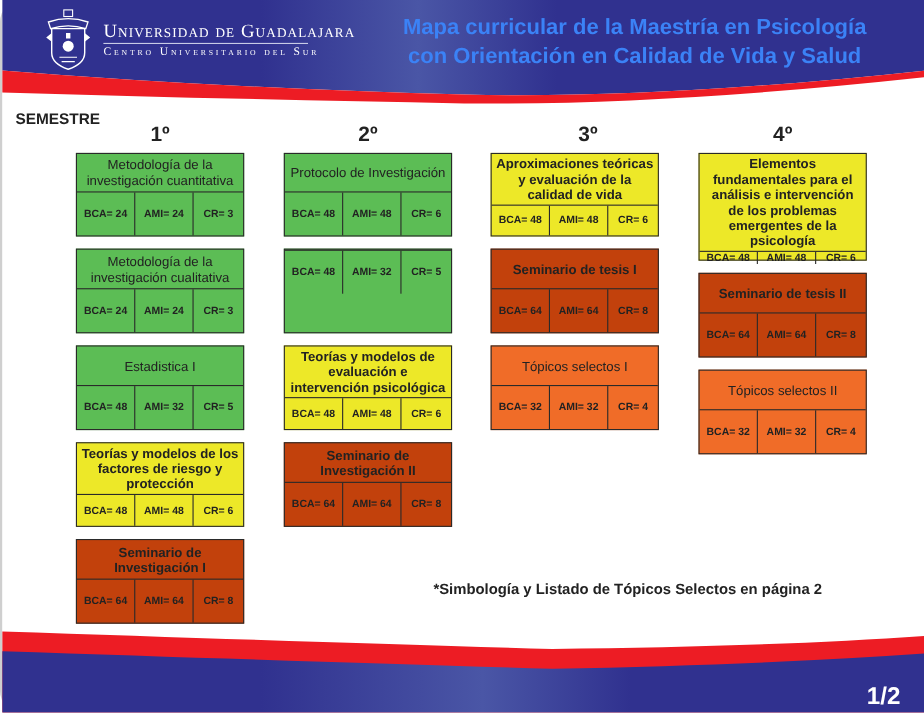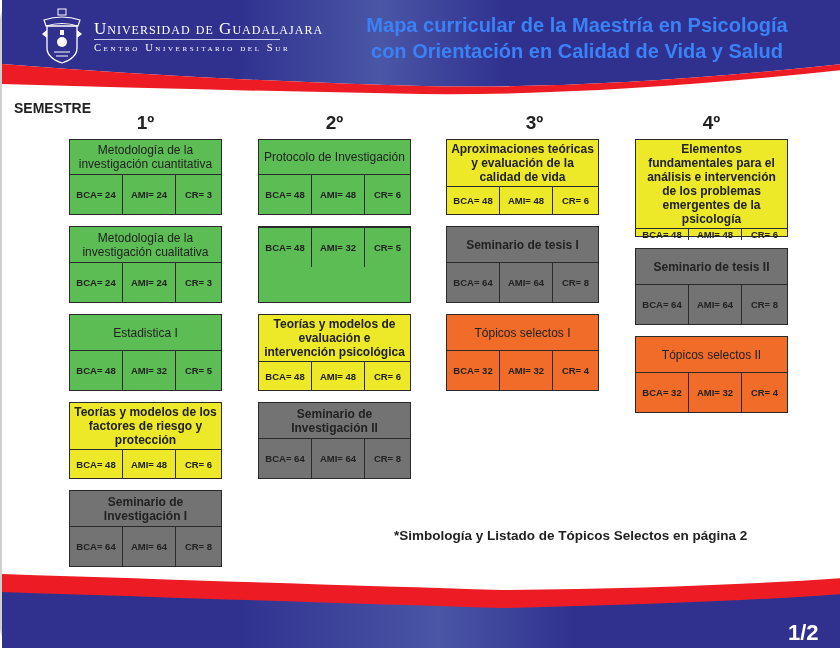--- a/index.html
+++ b/index.html
@@ -26,21 +26,21 @@
   .course.yellow .name, .course.blue .name { font-weight:bold; }
   .course.yellow .name { font-size:12px; }
   .course .stats { display:flex; height:40px; border-top:1.5px solid #2a2a2a; }
   .course .stats span { display:flex; align-items:center; justify-content:center; font-size:9.5px; font-weight:bold; color:#222; }
   .course .stats span:nth-child(1) { width:53px; border-right:1.5px solid #2a2a2a; }
   .course .stats span:nth-child(2) { width:53px; border-right:1.5px solid #2a2a2a; }
   .course .stats span:nth-child(3) { flex:1; }
 
   .green { background:#5cbd55; }
   .yellow { background:#ede828; }
-  .blue { background:#737373; }
+  .blue { background:#c2410c; }
   .orange { background:#f06c28; }
 
   .note { position:absolute; left:392px; top:528px; font-weight:bold; font-size:13.5px; color:#222; }
   .page-num { position:absolute; left:786px; top:620px; color:#fff; font-weight:bold; font-size:22px; }
 </style>
 </head>
 <body>
 
 <div class="page">
 

